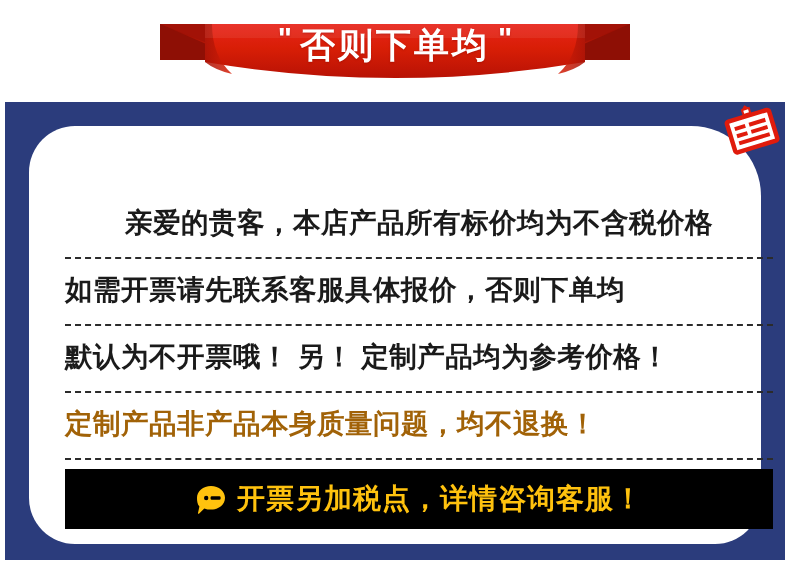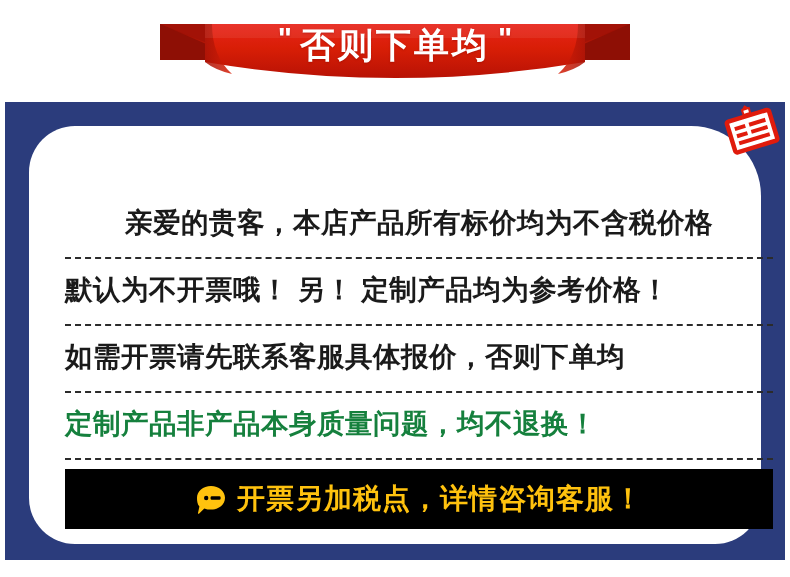--- a/index.html
+++ b/index.html
@@ -117,21 +117,21 @@
     font-size: 27.5px;
     font-weight: bold;
     color: #1a1a1a;
     letter-spacing: 0.5px;
     white-space: nowrap;
     padding-bottom: 4px;
   }
   .line.l1 .txt { text-align: center; }
   .line.l2 .txt { text-align: left; }
   .line.l3 .txt { text-align: left; }
-  .line.l4 .txt { color: #15803d; text-align: left; }
+  .line.l4 .txt { color: #a16207; text-align: left; }
 
   
   .footer-bar {
     position: absolute;
     left: 36px;
     top: 343px;
     width: 708px;
     height: 60px;
     background: #000000;
     display: flex;
@@ -209,25 +209,25 @@
     </div>
   </div>
 
   <div class="frame">
     <div class="inner-panel">
 
       <div class="lines">
         <div class="line l1">
           <span class="txt">亲爱的贵客，本店产品所有标价均为不含税价格</span>
         </div>
+        <div class="line l2">
+          <span class="txt">如需开票请先联系客服具体报价，否则下单均</span>
+        </div>
         <div class="line l3">
           <span class="txt">默认为不开票哦！ 另！ 定制产品均为参考价格！</span>
-        </div>
-        <div class="line l2">
-          <span class="txt">如需开票请先联系客服具体报价，否则下单均</span>
         </div>
         <div class="line l4">
           <span class="txt">定制产品非产品本身质量问题，均不退换！</span>
         </div>
       </div>
 
       <div class="footer-bar">
         <svg class="bubble-icon" viewBox="0 0 32 32" xmlns="http://www.w3.org/2000/svg">
           <path d="M16,2 C24,2 30,7.2 30,13.8 C30,20.4 24,25.6 16,25.6 C13.6,25.6 11.3,25.2 9.3,24.4
                    L4.2,29.6 C3.6,30.2 2.8,29.7 3,28.9 L4.4,22.6 C2.4,20.3 2,17.2 2,13.8

